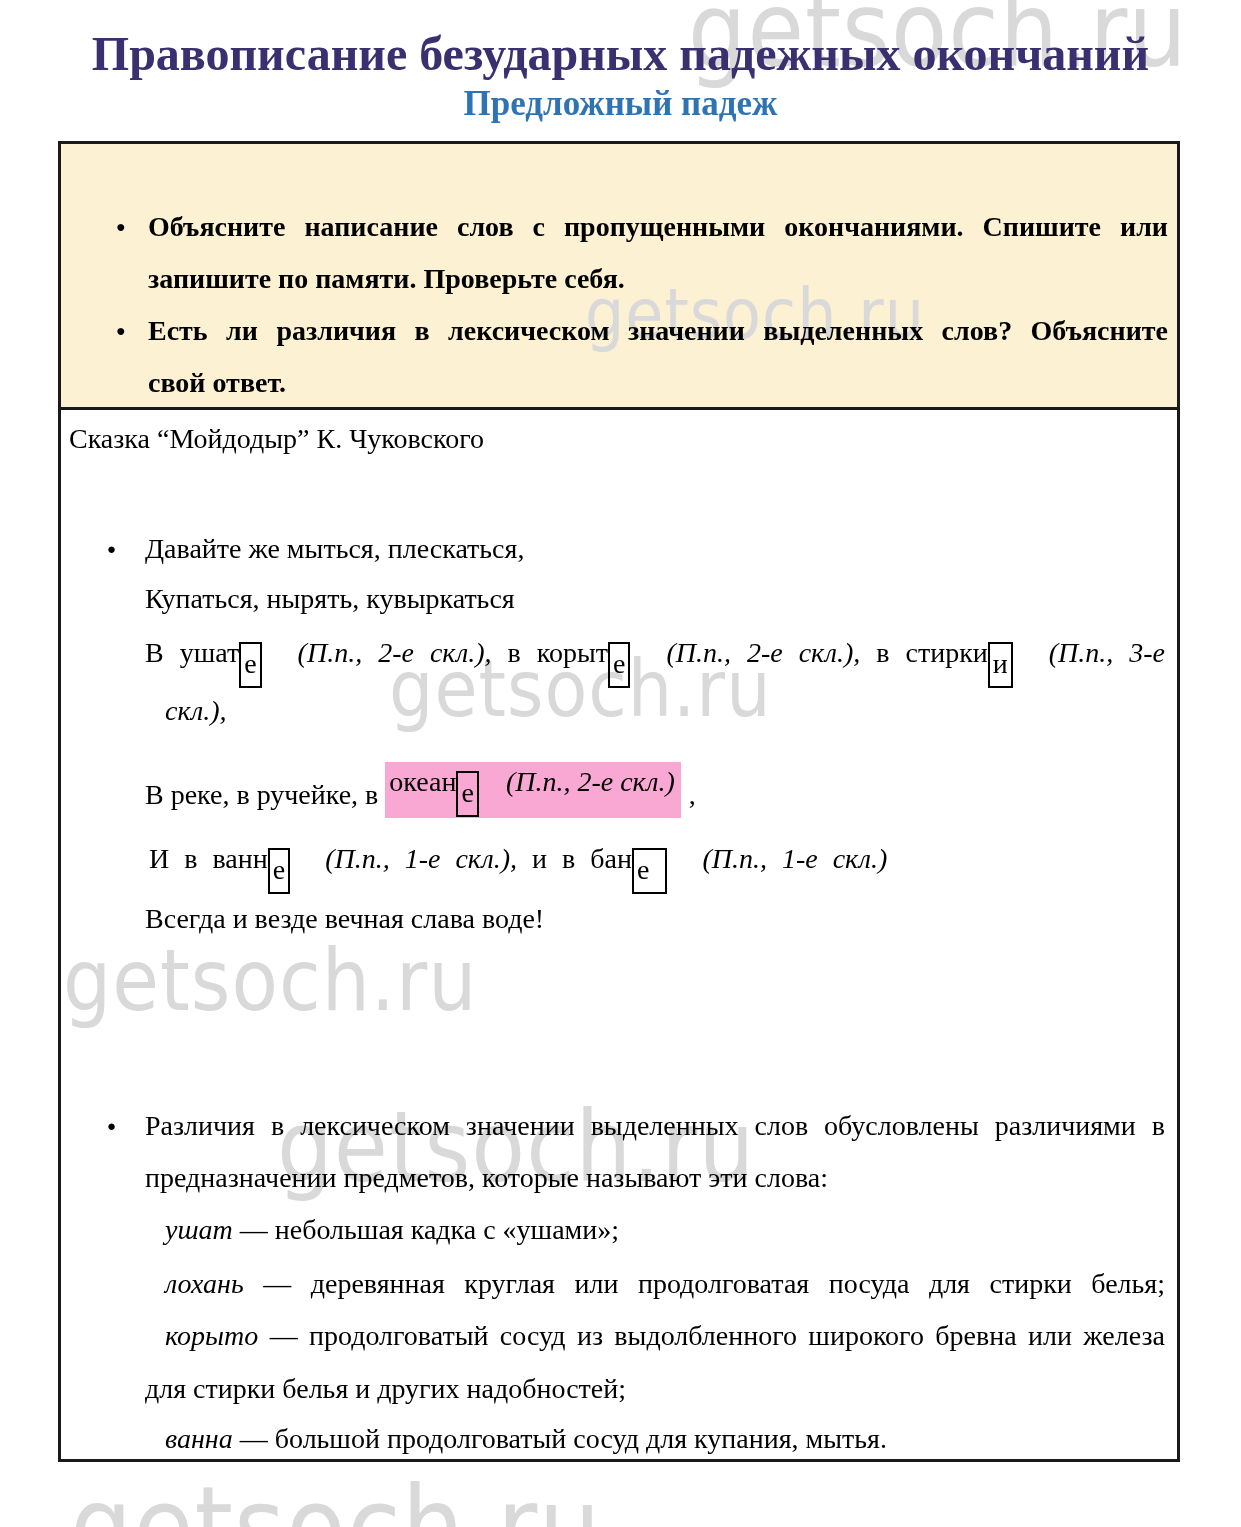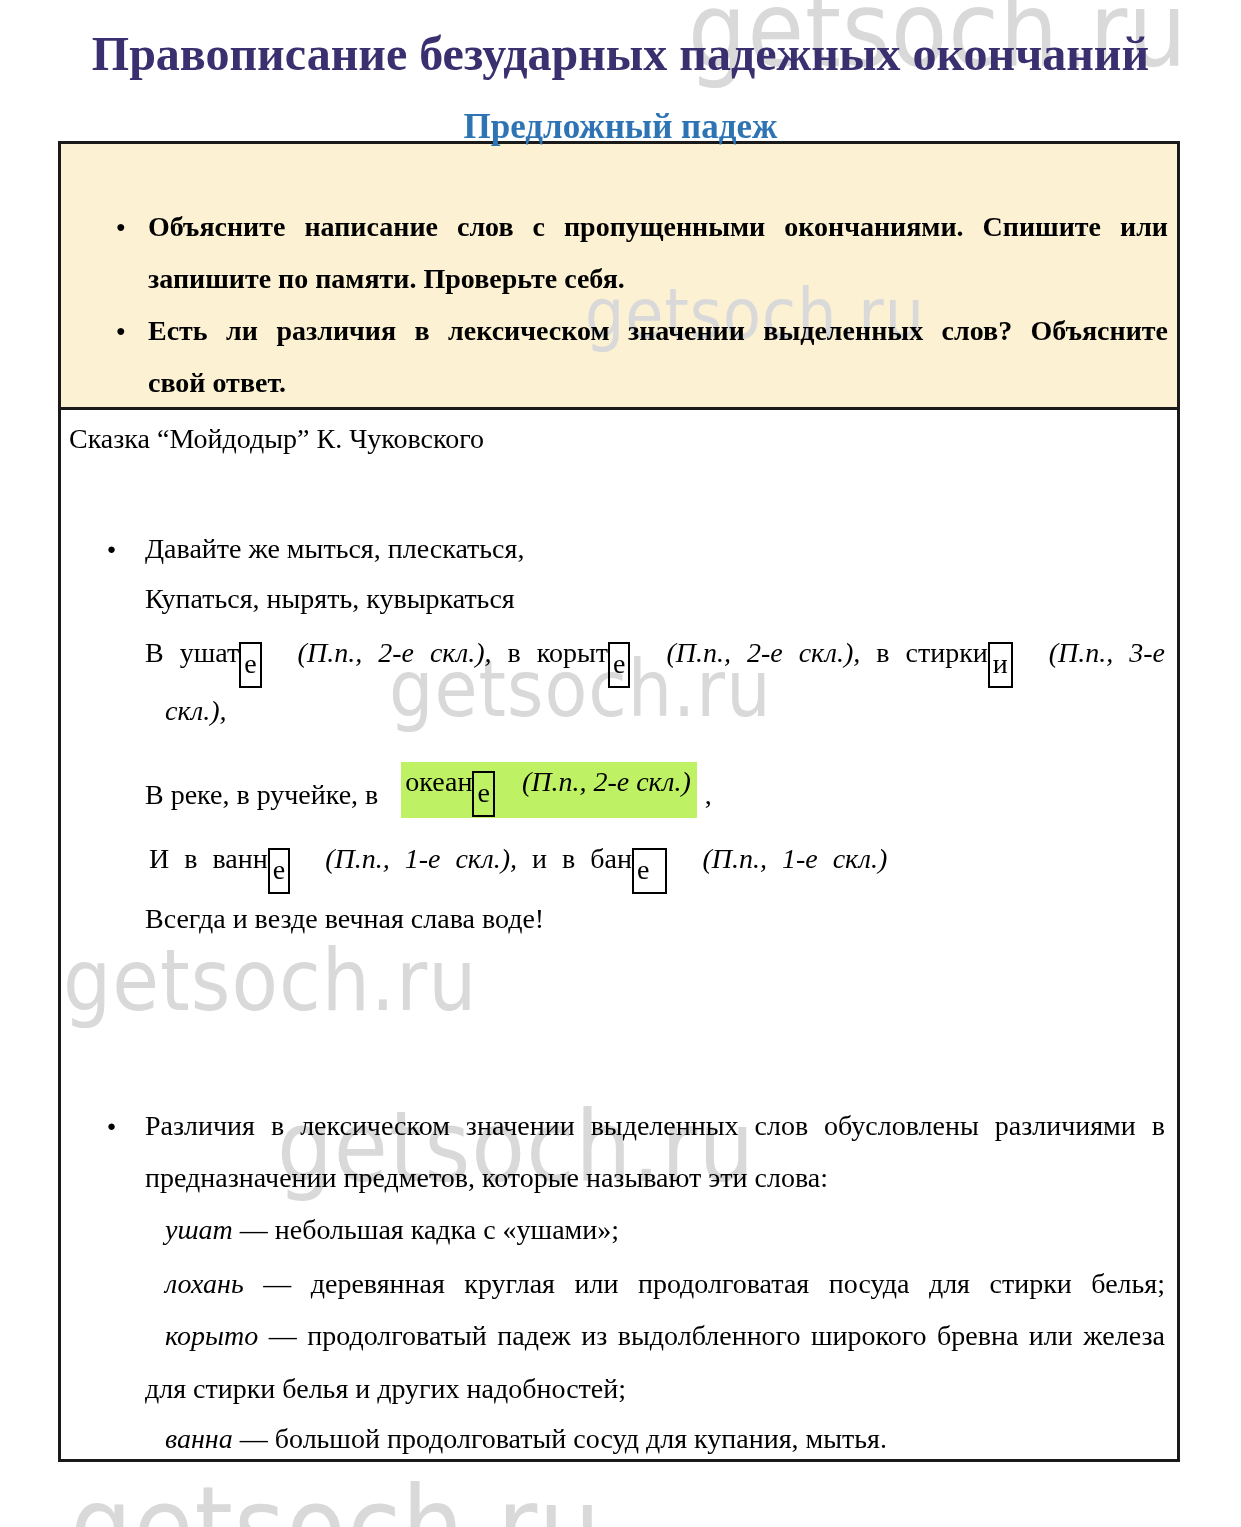--- a/index.html
+++ b/index.html
@@ -17,21 +17,21 @@
     font-family:"DejaVu Sans", sans-serif;white-space:nowrap;
     letter-spacing:1px;z-index:0;line-height:1;
     transform:scaleY(1.12);transform-origin:top left;
   }
   .page-title{
     position:absolute;top:26px;left:0;width:100%;text-align:center;
     font-size:48px;font-weight:bold;color:var(--title);z-index:2;white-space:nowrap;
   }
   .page-subtitle{
     position:absolute;top:84px;left:0;width:100%;text-align:center;
-    font-size:35px;font-weight:bold;color:var(--subtitle);z-index:2;white-space:nowrap;margin-top:23px;
+    font-size:35px;font-weight:bold;color:var(--subtitle);z-index:2;white-space:nowrap;
   }
   .doc-table{
     position:absolute;left:58px;top:141px;width:1122px;
     border:3px solid var(--border);z-index:1;background:#fff;
   }
   .task-cell{
     position:relative;height:266px;background:var(--task_bg);
     border-bottom:3px solid var(--border);overflow:hidden;
   }
   .answer-cell{position:relative;height:1049px;background:#ffffff;overflow:hidden;}
@@ -46,23 +46,22 @@
   .task-cell .line{font-weight:bold;}
   .bullet{position:absolute;font-size:15px;line-height:38px;z-index:1;}
   .task-cell .bullet{font-size:16px;}
   .it{font-style:italic;padding-left:20px;}
   .end-box{
     display:inline-block;border:2px solid #000;height:46px;line-height:40px;
     padding:0 3px;vertical-align:-11px;text-align:left;
   }
   .end-box.wide{padding-right:16px;}
   .raised{
-    display:inline-block;vertical-align:13px;background:#bef264;
+    display:inline-block;vertical-align:13px;background:#f9a8d4;
     padding:1px 6px 1px 4px;
-    margin-left:16px;
   }
   .tail-comma{display:inline-block;margin-left:8px;}
   .sp8{word-spacing:8px;}
 </style>
 </head>
 <body>
 
 <div class="wm" style="left:688px;top:-20px;font-size:92px;">getsoch.ru</div>
 <div class="wm" style="left:70px;top:1472px;font-size:98px;">getsoch.ru</div>
 
@@ -106,18 +105,18 @@
 
 
     <span class="bullet" style="left:46px;top:697px;">●</span>
     <div class="line jline" style="left:84px;top:697px;">Различия в лексическом значении выделенных слов обусловлены различиями в</div>
     <div class="line" style="left:84px;top:749px;">предназначении предметов, которые называют эти слова:</div>
 
     <div class="line" style="left:84px;top:801px;"><span class="it">ушат</span><span> — небольшая кадка с «ушами»;</span></div>
 
     <div class="line jline" style="left:84px;top:855px;"><span class="it">лохань</span><span> — деревянная круглая или продолговатая посуда для стирки белья;</span></div>
 
-    <div class="line jline" style="left:84px;top:907px;"><span class="it">корыто</span><span> — продолговатый падеж из выдолбленного широкого бревна или железа</span></div>
+    <div class="line jline" style="left:84px;top:907px;"><span class="it">корыто</span><span> — продолговатый сосуд из выдолбленного широкого бревна или железа</span></div>
     <div class="line" style="left:84px;top:960px;">для стирки белья и других надобностей;</div>
 
     <div class="line" style="left:84px;top:1010px;"><span class="it">ванна</span><span> — большой продолговатый сосуд для купания, мытья.</span></div>
   </div>
 </div>
 
 </body></html>

